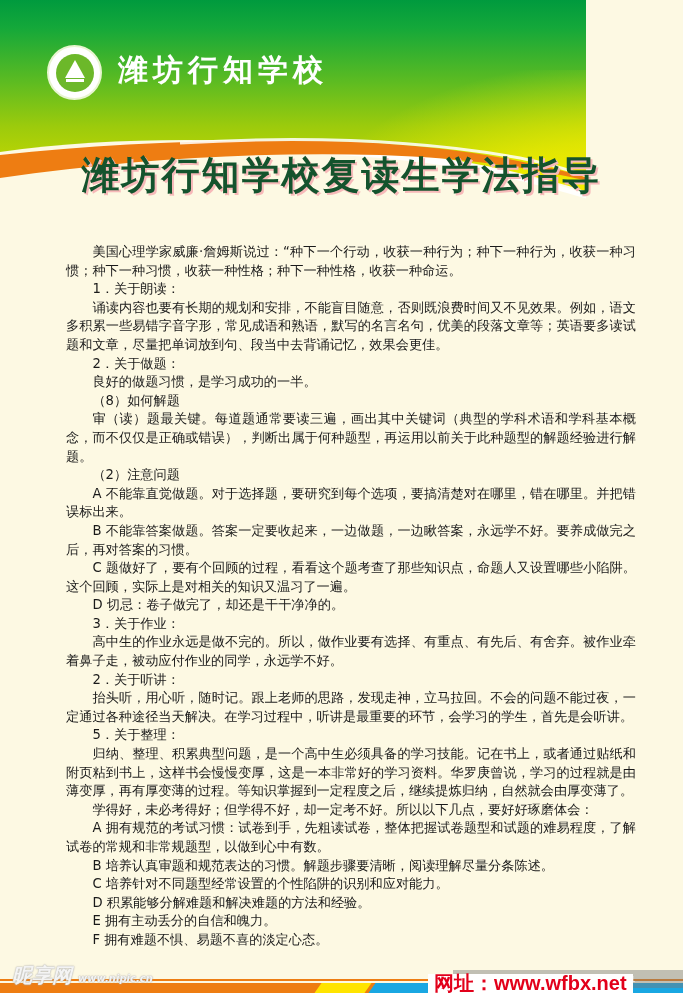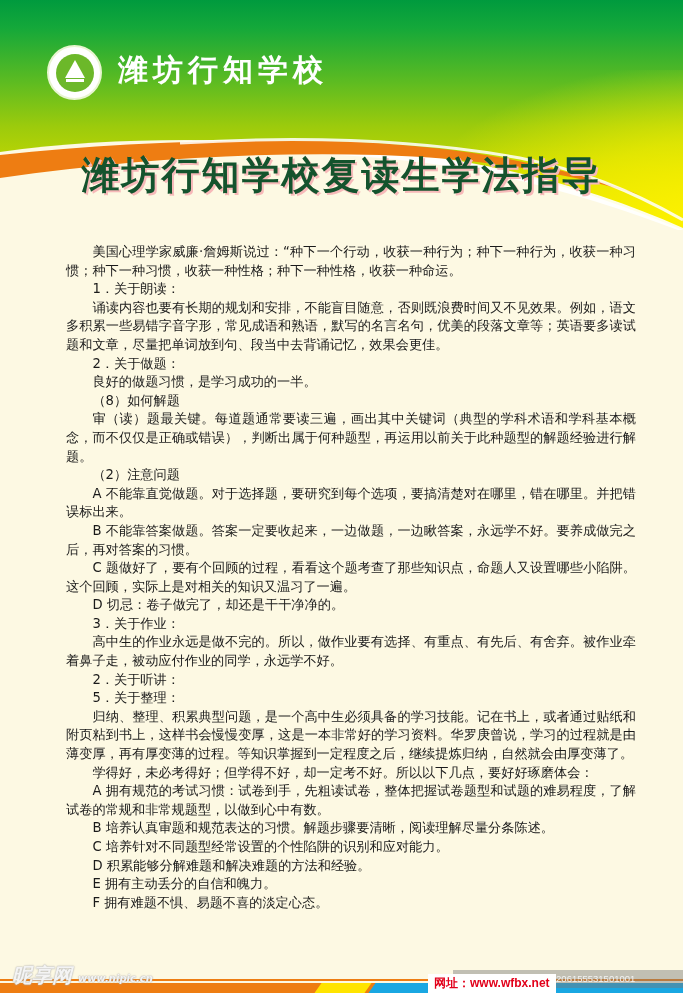--- a/index.html
+++ b/index.html
@@ -3,21 +3,21 @@
   <meta charset="utf-8">
   <style>
     * { margin: 0; padding: 0; box-sizing: border-box; }
     html, body { width: 683px; height: 993px; overflow: hidden; }
     body {
       position: relative;
       background: #fdf9e3;
       font-family: "DejaVu Sans", sans-serif;
     }
     .header {
-      position: absolute; left: 0; top: 0; width: 683px; height: 230px;
+      position: absolute; left: 0; top: 0; width: 586px; height: 230px;
       background: linear-gradient(180deg, #009a3e 0%, #14a83a 12%, #5bbb22 35%, #9ccb0c 55%, #c6d800 75%, #e8e600 100%);
       overflow: hidden;
     }
     .header .yellow-corner {
       position: absolute; right: -40px; top: 70px; width: 300px; height: 160px;
       background: radial-gradient(ellipse at 100% 100%, #fff200 0%, rgba(255,242,0,0.6) 40%, rgba(255,242,0,0) 75%);
     }
     .wave-svg { position: absolute; left: 0; top: 0; width: 683px; height: 230px; }
     .logo {
       position: absolute; left: 47px; top: 45px; width: 55px; height: 55px;
@@ -81,21 +81,21 @@
     .stripe-yellow {
       position: absolute; left: 318px; top: 23px; width: 50px; height: 10px;
       background: #ffe400; transform: skewX(-35deg);
     }
     .stripe-blue {
       position: absolute; left: 372px; top: 23px; width: 330px; height: 10px;
       background: #19a7e2; transform: skewX(-35deg);
     }
     .website {
       position: absolute; left: 428px; top: 14px;
-      font-size: 12px; font-weight: bold; color: #e2001a;
+      font-size: 20px; font-weight: bold; color: #e2001a;
       background: #ffffff; padding: 0 6px; line-height: 19px;
       font-family: "Liberation Sans", sans-serif;
     }
   </style>
 </head>
 <body>
 
 <div class="header">
   <div class="yellow-corner"></div>
   <svg class="wave-svg" viewBox="0 0 683 230" preserveAspectRatio="none">
@@ -121,20 +121,21 @@
   <p class="indent">（8）如何解题</p>
   <p class="indent">审（读）题最关键。每道题通常要读三遍，画出其中关键词（典型的学科术语和学科基本概念，而不仅仅是正确或错误），判断出属于何种题型，再运用以前关于此种题型的解题经验进行解题。</p>
   <p class="indent">（2）注意问题</p>
   <p class="indent">A 不能靠直觉做题。对于选择题，要研究到每个选项，要搞清楚对在哪里，错在哪里。并把错误标出来。</p>
   <p class="indent">B 不能靠答案做题。答案一定要收起来，一边做题，一边瞅答案，永远学不好。要养成做完之后，再对答案的习惯。</p>
   <p class="indent">C 题做好了，要有个回顾的过程，看看这个题考查了那些知识点，命题人又设置哪些小陷阱。这个回顾，实际上是对相关的知识又温习了一遍。</p>
   <p class="indent">D 切忌：卷子做完了，却还是干干净净的。</p>
   <p class="indent">3．关于作业：</p>
   <p class="indent">高中生的作业永远是做不完的。所以，做作业要有选择、有重点、有先后、有舍弃。被作业牵着鼻子走，被动应付作业的同学，永远学不好。</p>
   <p class="indent">2．关于听讲：</p>
+  <p class="indent">抬头听，用心听，随时记。跟上老师的思路，发现走神，立马拉回。不会的问题不能过夜，一定通过各种途径当天解决。在学习过程中，听讲是最重要的环节，会学习的学生，首先是会听讲。</p>
   <p class="indent">5．关于整理：</p>
   <p class="indent">归纳、整理、积累典型问题，是一个高中生必须具备的学习技能。记在书上，或者通过贴纸和附页粘到书上，这样书会慢慢变厚，这是一本非常好的学习资料。华罗庚曾说，学习的过程就是由薄变厚，再有厚变薄的过程。等知识掌握到一定程度之后，继续提炼归纳，自然就会由厚变薄了。</p>
   <p class="indent">学得好，未必考得好；但学得不好，却一定考不好。所以以下几点，要好好琢磨体会：</p>
   <p class="indent">A 拥有规范的考试习惯：试卷到手，先粗读试卷，整体把握试卷题型和试题的难易程度，了解试卷的常规和非常规题型，以做到心中有数。</p>
   <p class="indent">B 培养认真审题和规范表达的习惯。解题步骤要清晰，阅读理解尽量分条陈述。</p>
   <p class="indent">C 培养针对不同题型经常设置的个性陷阱的识别和应对能力。</p>
   <p class="indent">D 积累能够分解难题和解决难题的方法和经验。</p>
   <p class="indent">E 拥有主动丢分的自信和魄力。</p>
   <p class="indent">F 拥有难题不惧、易题不喜的淡定心态。</p>
 </div>

